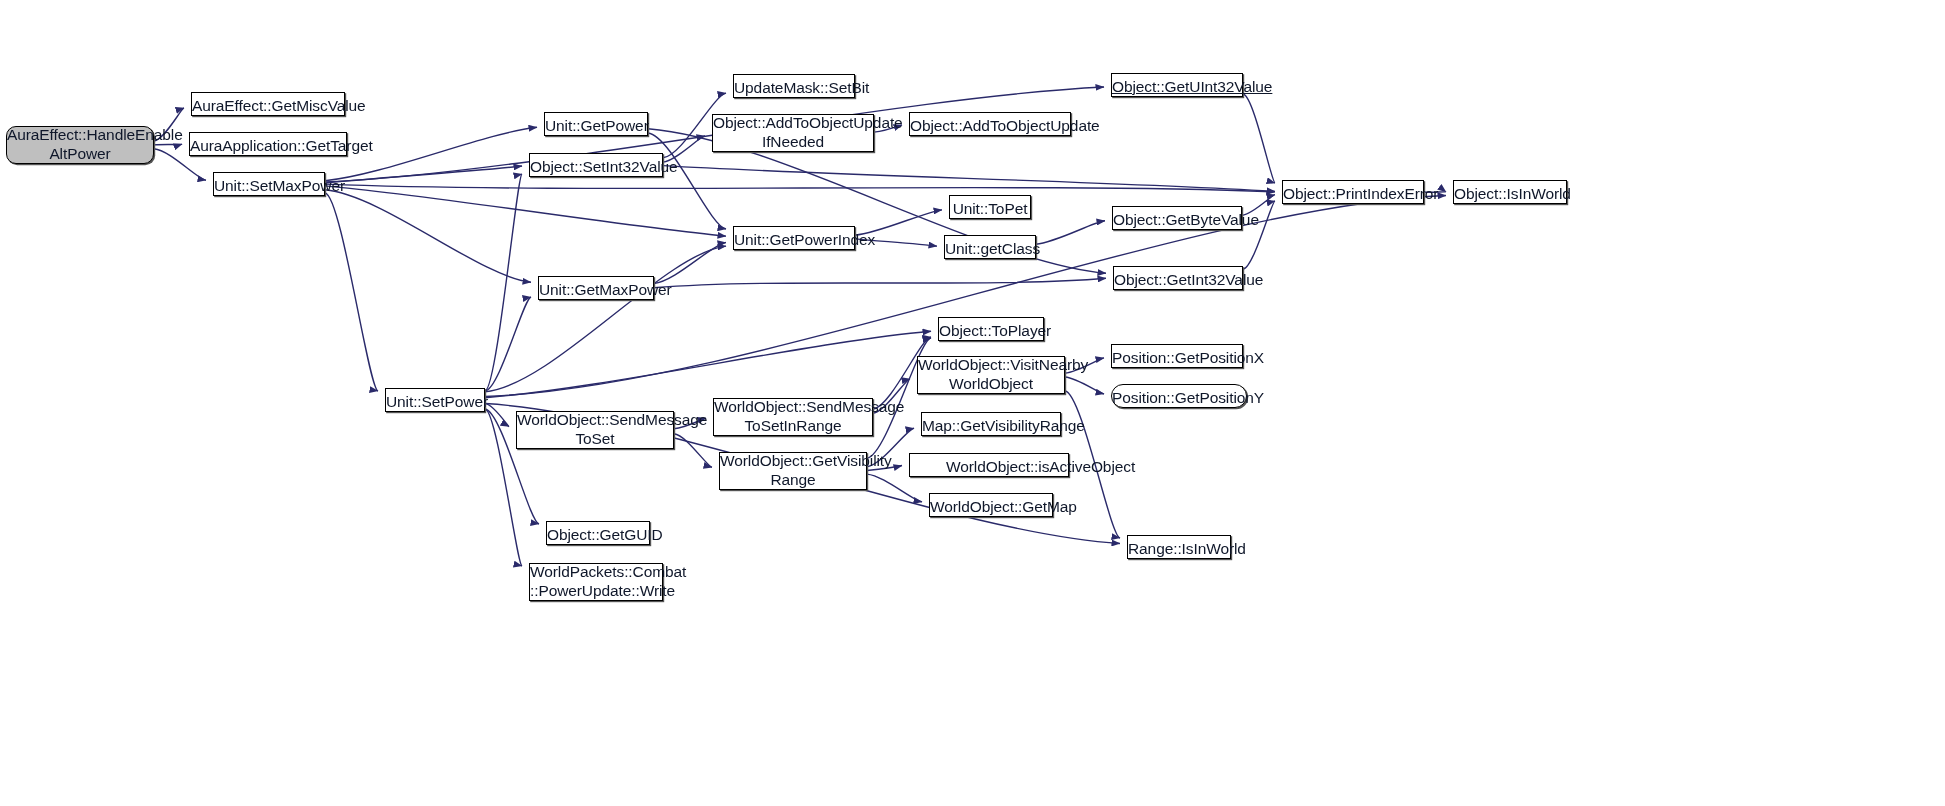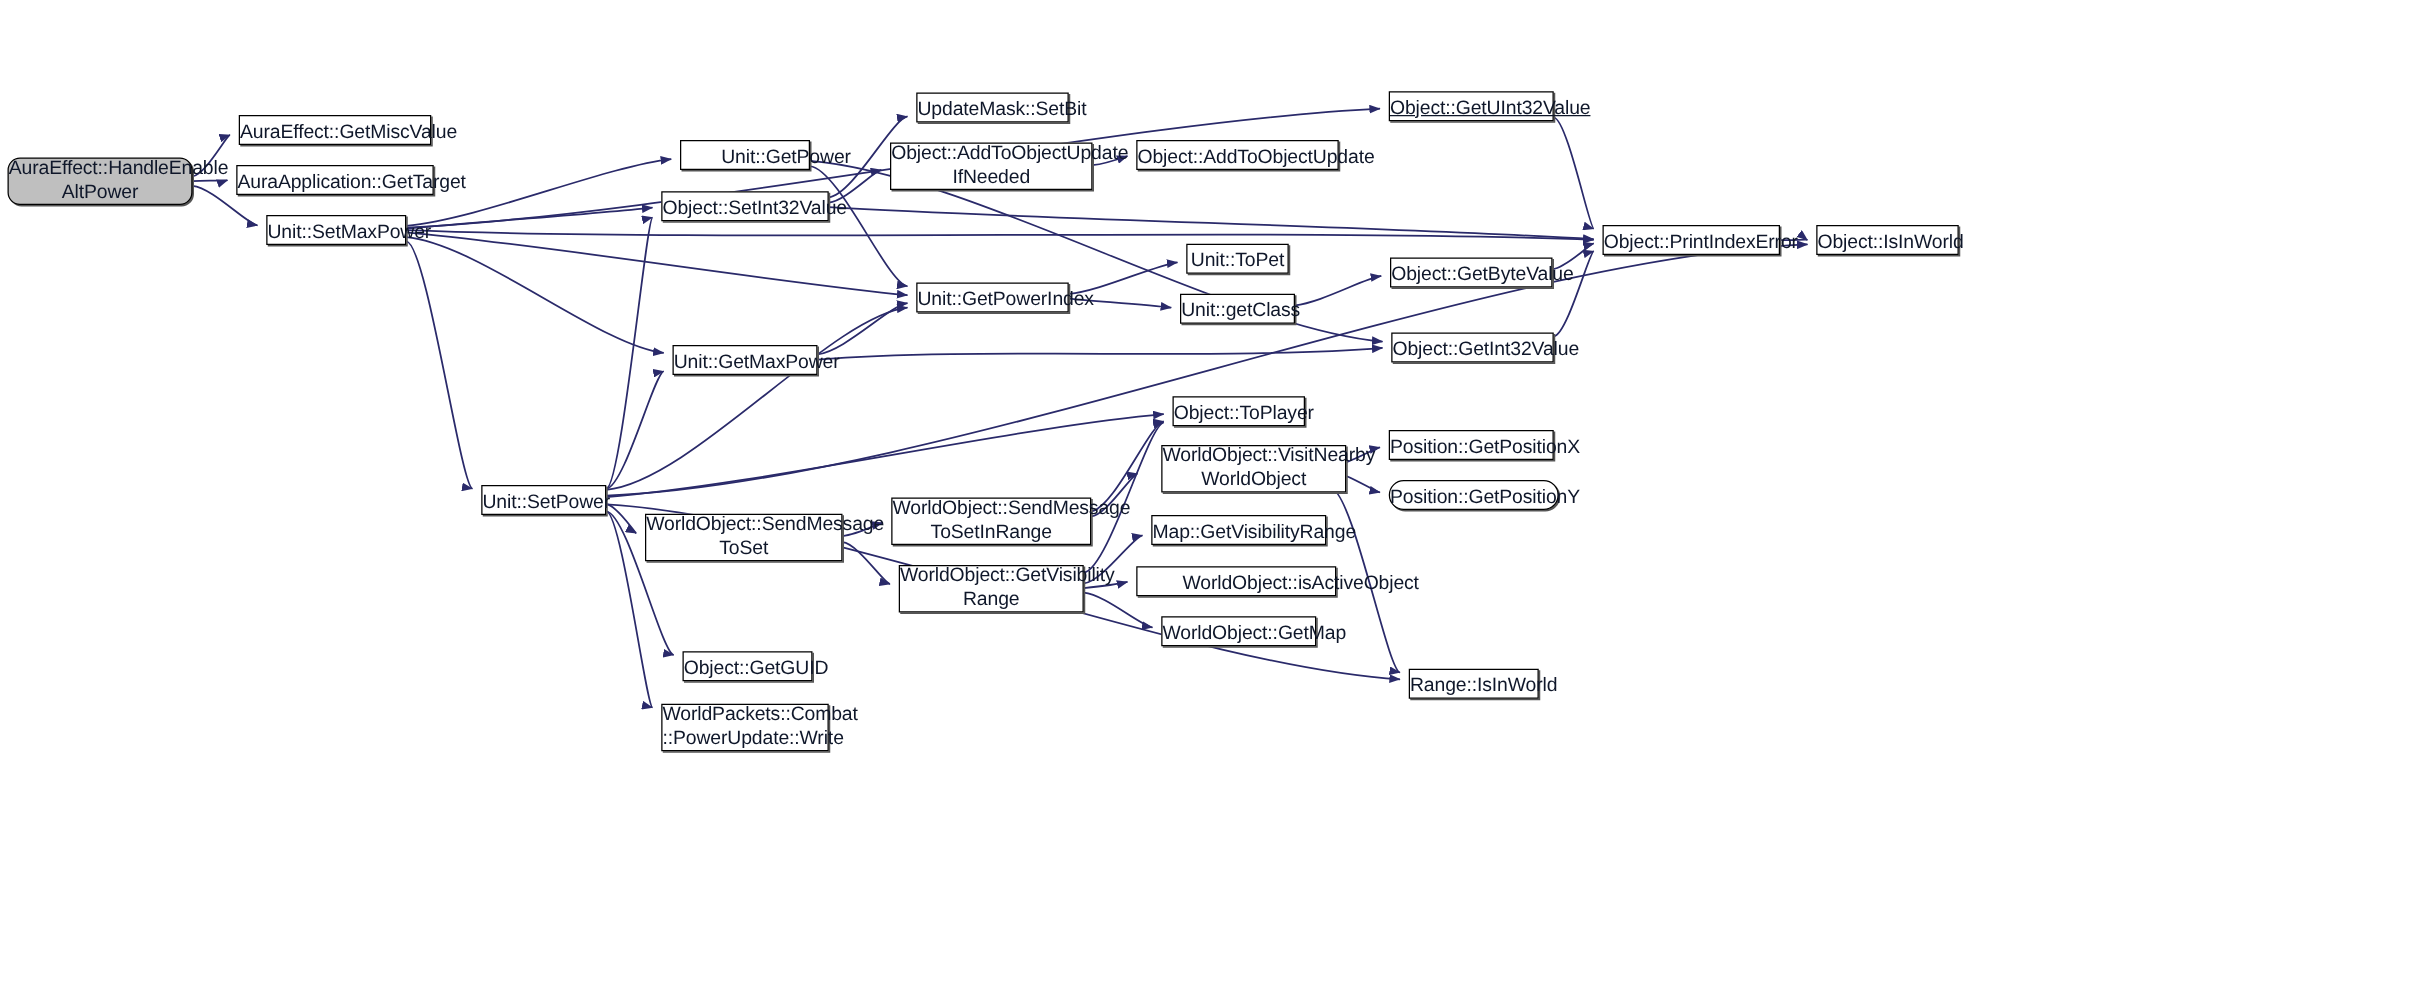--- a/index.html
+++ b/index.html
@@ -108,37 +108,37 @@
         <path d="M 1065,377.03225806451616 C 1077.65,378.24665806451617 1098.35,392.75334193548383 1104,393.96774193548384" marker-end="url(#arrowhead)"></path>
         <path d="M 1065,391 C 1082.05,392.6368 1109.95,536.3632 1120,538" marker-end="url(#arrowhead)"></path>
       </g>
   </svg>
   <div id="node-layer">
       <div class="gnode root" style="left: 6px; top: 126px; width: 148px; height: 38px; border-radius: 10px;"><span class="lbl">AuraEffect::HandleEnable
 AltPower</span></div>
       <div class="gnode" style="left: 191px; top: 92px; width: 154px; height: 24px;"><span class="lbl">AuraEffect::GetMiscValue</span></div>
       <div class="gnode" style="left: 189px; top: 132px; width: 158px; height: 24px;"><span class="lbl">AuraApplication::GetTarget</span></div>
       <div class="gnode" style="left: 213px; top: 172px; width: 112px; height: 24px;"><span class="lbl">Unit::SetMaxPower</span></div>
-      <div class="gnode" style="left: 544px; top: 112px; width: 104px; height: 24px; padding-left: 32px;"><span class="lbl">Unit::GetPower</span></div>
+      <div class="gnode" style="left: 544px; top: 112px; width: 104px; height: 24px;"><span class="lbl">Unit::GetPower</span></div>
       <div class="gnode" style="left: 529px; top: 153px; width: 134px; height: 24px;"><span class="lbl">Object::SetInt32Value</span></div>
       <div class="gnode" style="left: 733px; top: 74px; width: 122px; height: 24px;"><span class="lbl">UpdateMask::SetBit</span></div>
       <div class="gnode" style="left: 712px; top: 114px; width: 162px; height: 38px;"><span class="lbl">Object::AddToObjectUpdate
 IfNeeded</span></div>
       <div class="gnode" style="left: 909px; top: 112px; width: 162px; height: 24px;"><span class="lbl">Object::AddToObjectUpdate</span></div>
       <div class="gnode" style="left: 1111px; top: 73px; width: 132px; height: 24px; text-decoration: underline;"><span class="lbl">Object::GetUInt32Value</span></div>
       <div class="gnode" style="left: 1282px; top: 180px; width: 142px; height: 24px;"><span class="lbl">Object::PrintIndexError</span></div>
       <div class="gnode" style="left: 1453px; top: 180px; width: 114px; height: 24px;"><span class="lbl">Object::IsInWorld</span></div>
       <div class="gnode" style="left: 733px; top: 226px; width: 122px; height: 24px;"><span class="lbl">Unit::GetPowerIndex</span></div>
       <div class="gnode" style="left: 949px; top: 195px; width: 82px; height: 24px;"><span class="lbl">Unit::ToPet</span></div>
       <div class="gnode" style="left: 944px; top: 235px; width: 92px; height: 24px;"><span class="lbl">Unit::getClass</span></div>
       <div class="gnode" style="left: 1112px; top: 206px; width: 130px; height: 24px;"><span class="lbl">Object::GetByteValue</span></div>
       <div class="gnode" style="left: 1113px; top: 266px; width: 130px; height: 24px;"><span class="lbl">Object::GetInt32Value</span></div>
       <div class="gnode" style="left: 538px; top: 276px; width: 116px; height: 24px;"><span class="lbl">Unit::GetMaxPower</span></div>
       <div class="gnode" style="left: 938px; top: 317px; width: 106px; height: 24px;"><span class="lbl">Object::ToPlayer</span></div>
-      <div class="gnode" style="left: 917px; top: 356px; width: 148px; height: 38px; margin-left: 12px;"><span class="lbl">WorldObject::VisitNearby
+      <div class="gnode" style="left: 917px; top: 356px; width: 148px; height: 38px;"><span class="lbl">WorldObject::VisitNearby
 WorldObject</span></div>
       <div class="gnode" style="left: 1111px; top: 344px; width: 132px; height: 24px;"><span class="lbl">Position::GetPositionX</span></div>
       <div class="gnode" style="left: 1111px; top: 384px; width: 136px; height: 24px; border-radius: 12px;"><span class="lbl">Position::GetPositionY</span></div>
       <div class="gnode" style="left: 385px; top: 388px; width: 100px; height: 24px;"><span class="lbl">Unit::SetPower</span></div>
       <div class="gnode" style="left: 516px; top: 411px; width: 158px; height: 38px;"><span class="lbl">WorldObject::SendMessage
 ToSet</span></div>
       <div class="gnode" style="left: 713px; top: 398px; width: 160px; height: 38px;"><span class="lbl">WorldObject::SendMessage
 ToSetInRange</span></div>
       <div class="gnode" style="left: 921px; top: 412px; width: 140px; height: 24px;"><span class="lbl">Map::GetVisibilityRange</span></div>
       <div class="gnode" style="left: 719px; top: 452px; width: 148px; height: 38px;"><span class="lbl">WorldObject::GetVisibility

